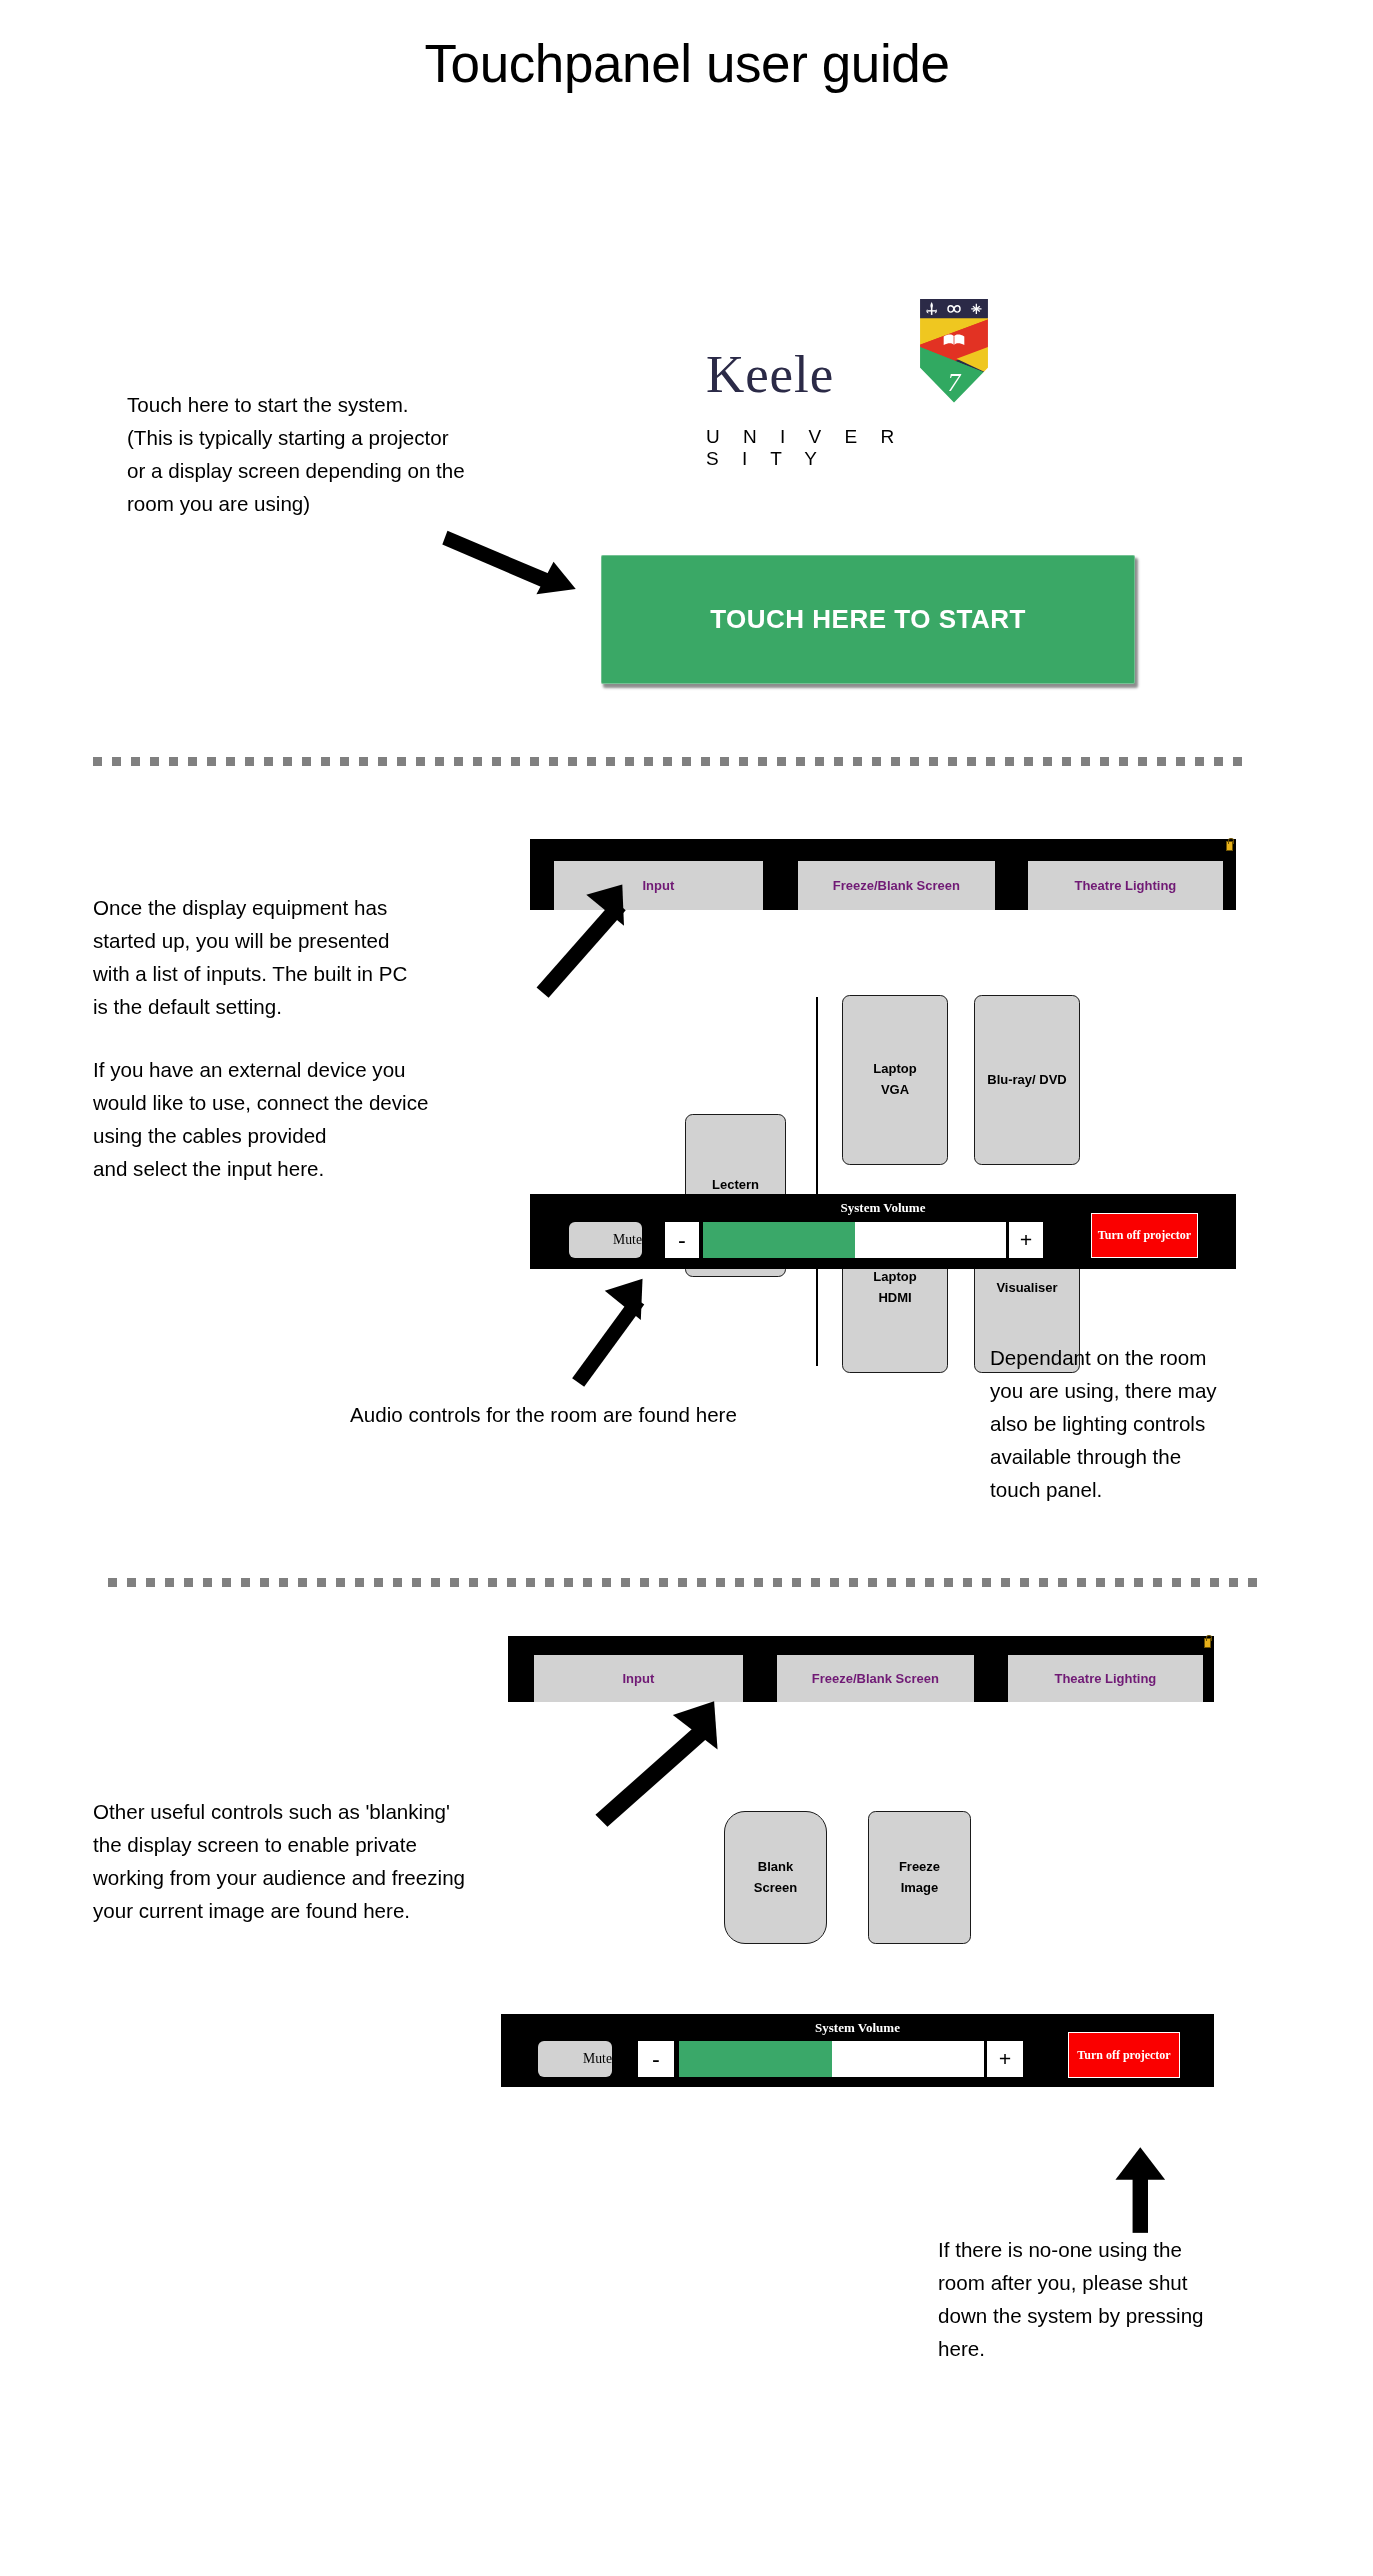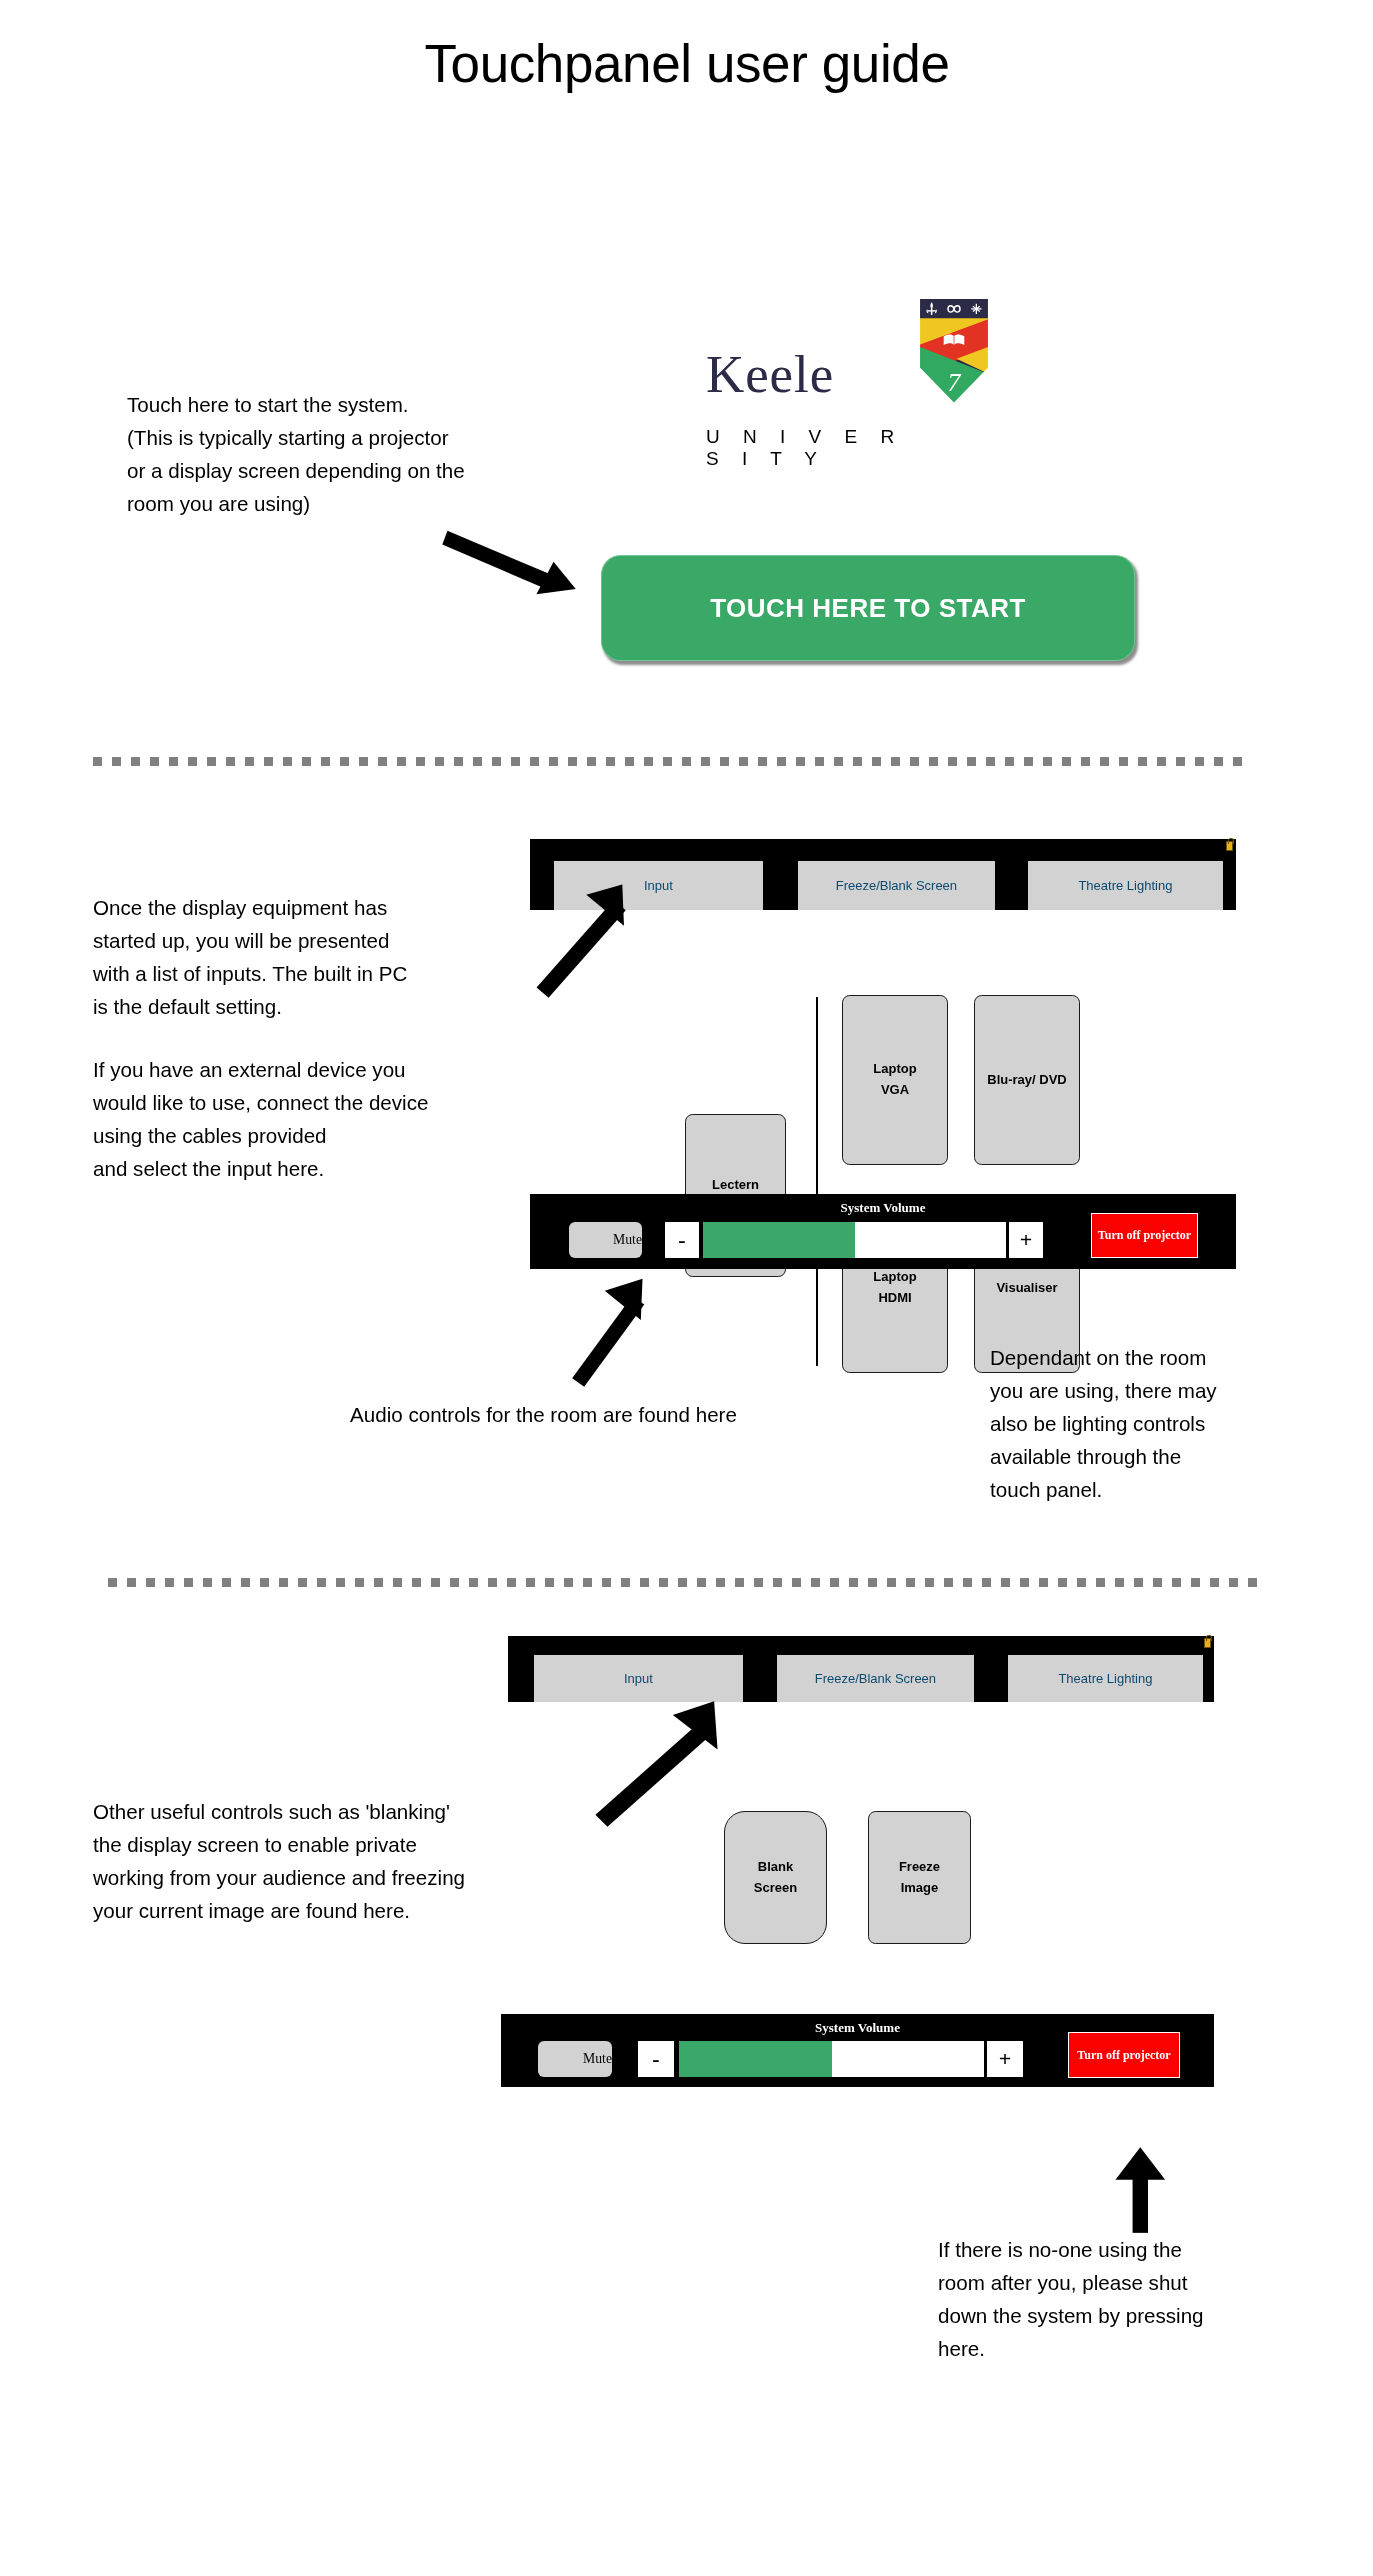--- a/index.html
+++ b/index.html
@@ -56,23 +56,23 @@
   }
   #keele-crest {
     position: absolute;
     left: 211px; top: 0px;
     width: 74px; height: 110px;
   }
 
   
   #start-button {
     left: 601px; top: 555px;
-    width: 534px; height: 106px;
+    width: 534px; height: 129px;
     background: #3aa866;
-    border-radius: 20px;
+    border-radius: 2px;
     box-shadow: 2.6px 3.4px 2.6px rgba(0,0,0,0.45),
                 inset 0 0 0 0.9px rgba(255,255,255,0.30);
     display: flex;
     align-items: center;
     justify-content: center;
     cursor: pointer;
   }
   #start-button .label {
     color: #ffffff;
     font-size: 26px;
@@ -118,24 +118,24 @@
     position: absolute;
     left: 0; top: 0;
     width: 100%;
     background: #000000;
     display: flex;
     align-items: flex-end;
     box-sizing: border-box;
   }
   .tp-tab {
     background: #d2d2d2;
-    color: #0c4a6e;
+    color: #701a75;
     text-align: center;
     font-size: 13px;
-    font-weight: 400;
+    font-weight: 700;
     display: flex;
     align-items: center;
     justify-content: center;
     cursor: pointer;
   }
   .tp-lock {
     position: absolute;
     right: 2.6px; top: 1.7px;
     width: 7.7px; height: 10.3px;
     background: #e8b11a;

